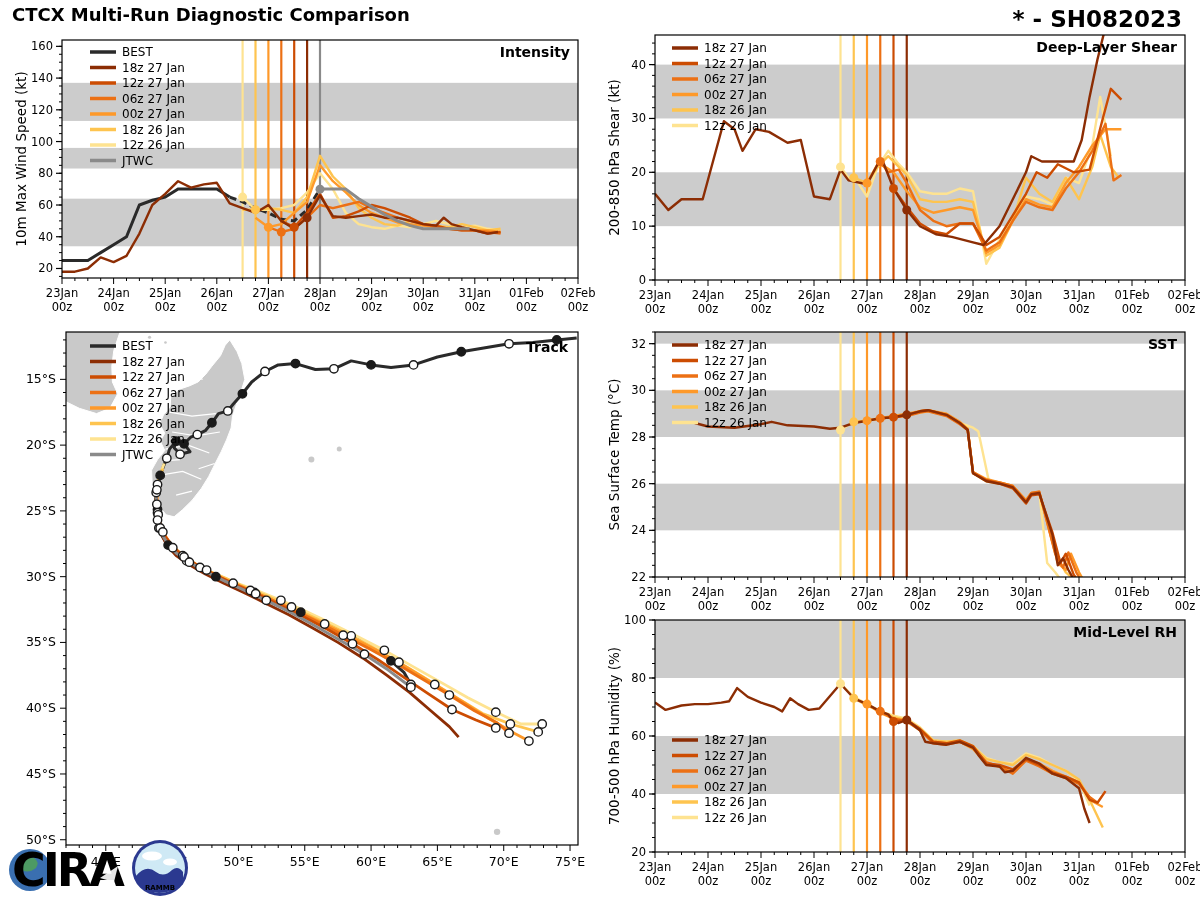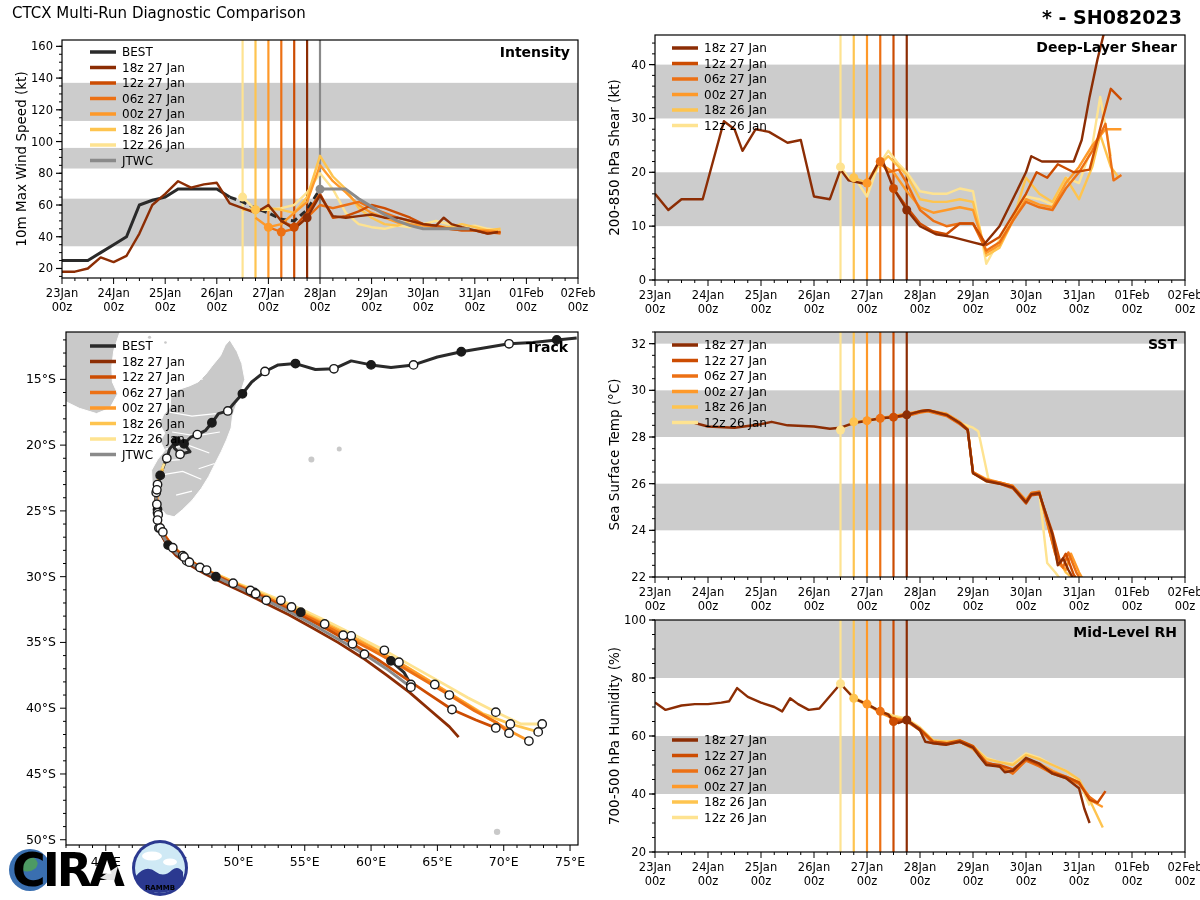--- a/index.html
+++ b/index.html
@@ -1,19 +1,19 @@
 <!DOCTYPE html>
 <html><head>
 <meta charset="utf-8">
 <style>
   html,body{margin:0;padding:0;background:#ffffff;}
   .page{position:relative;width:1200px;height:900px;background:#fff;overflow:hidden;
         font-family:"DejaVu Sans","Liberation Sans",sans-serif;}
-  .title{position:absolute;left:12px;top:4px;font-size:15px;font-weight:normal;color:#000;}
-  .storm{position:absolute;right:18px;top:6px;font-size:19px;font-weight:bold;color:#000;}
+  .title{position:absolute;left:12px;top:4px;font-size:18px;font-weight:bold;color:#000;}
+  .storm{position:absolute;right:18px;top:6px;font-size:23px;font-weight:bold;color:#000;}
   svg text{font-family:"DejaVu Sans","Liberation Sans",sans-serif;fill:#000;}
   .logo{position:absolute;left:4px;top:834px;}
 </style>
 </head>
 <body>
 
 <div class="page">
   <div class="title">CTCX Multi-Run Diagnostic Comparison</div>
   <div class="storm">* - SH082023</div>
 

